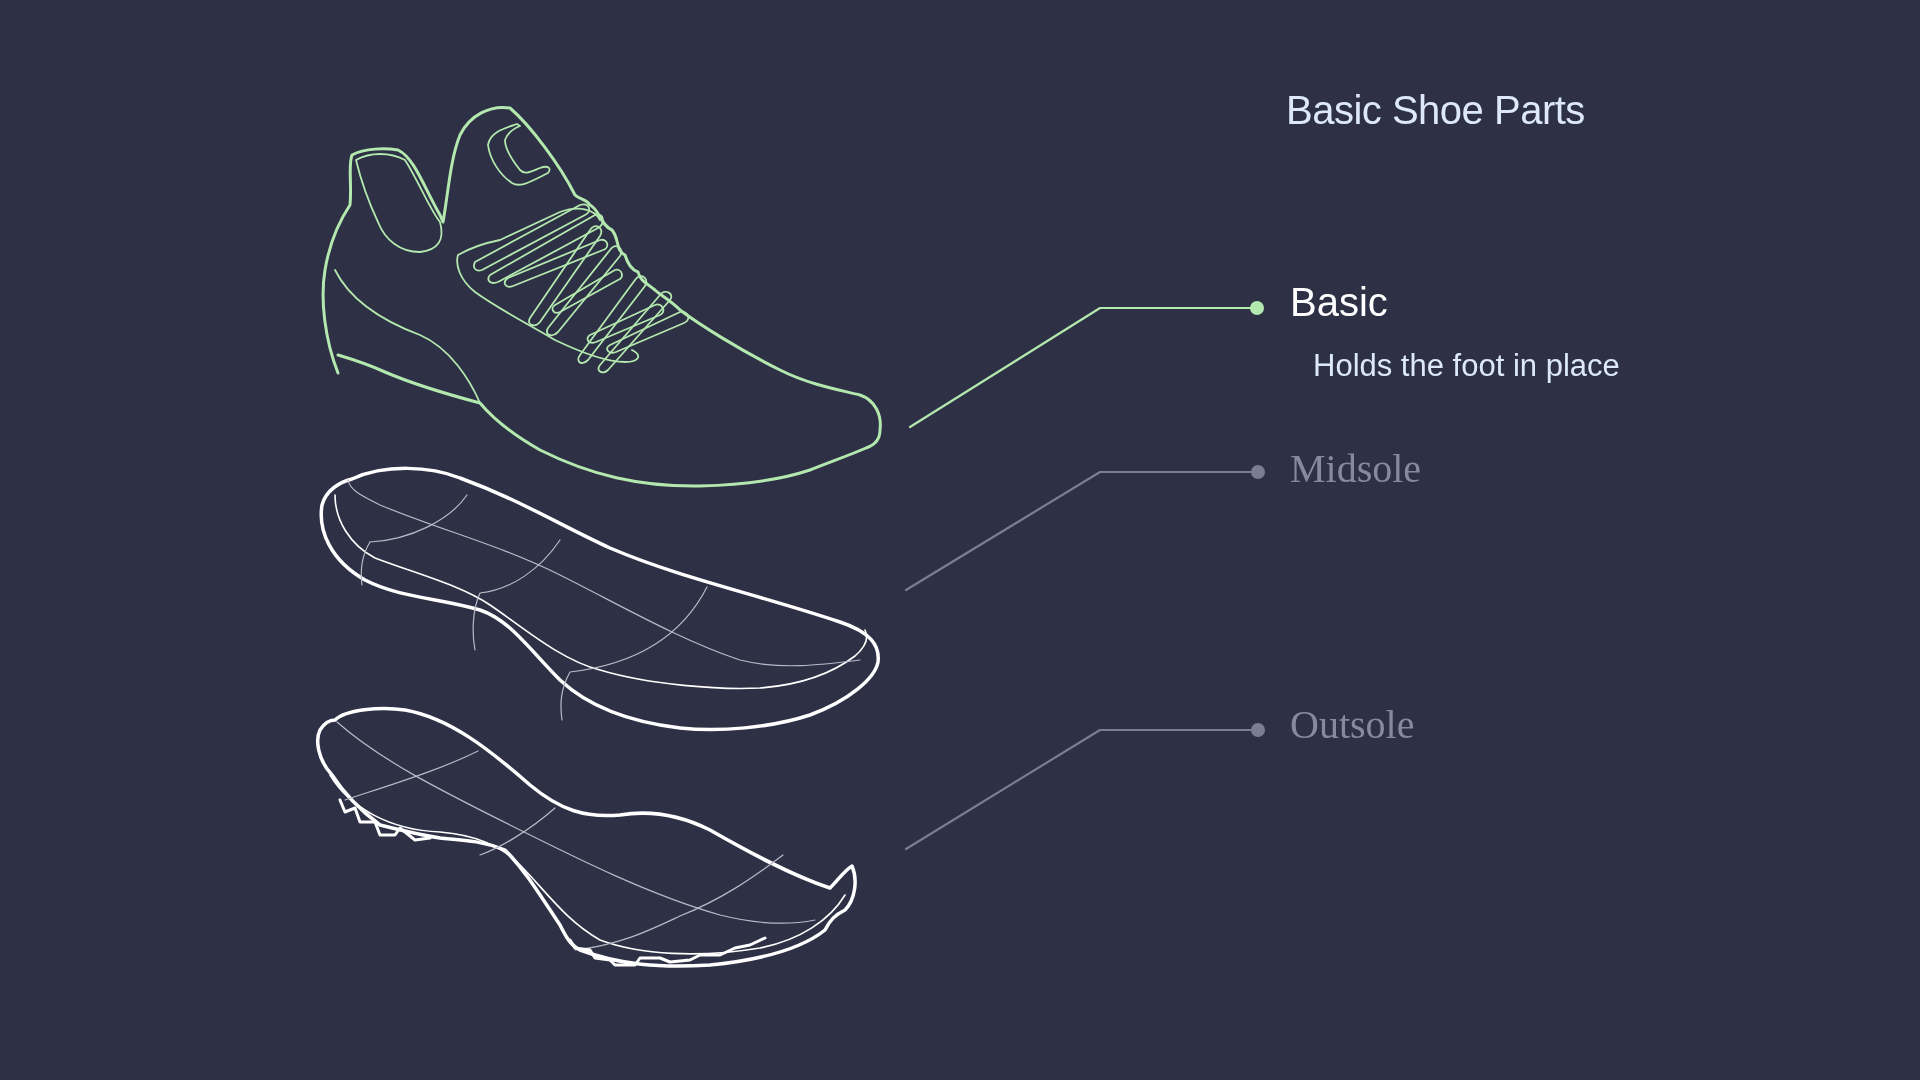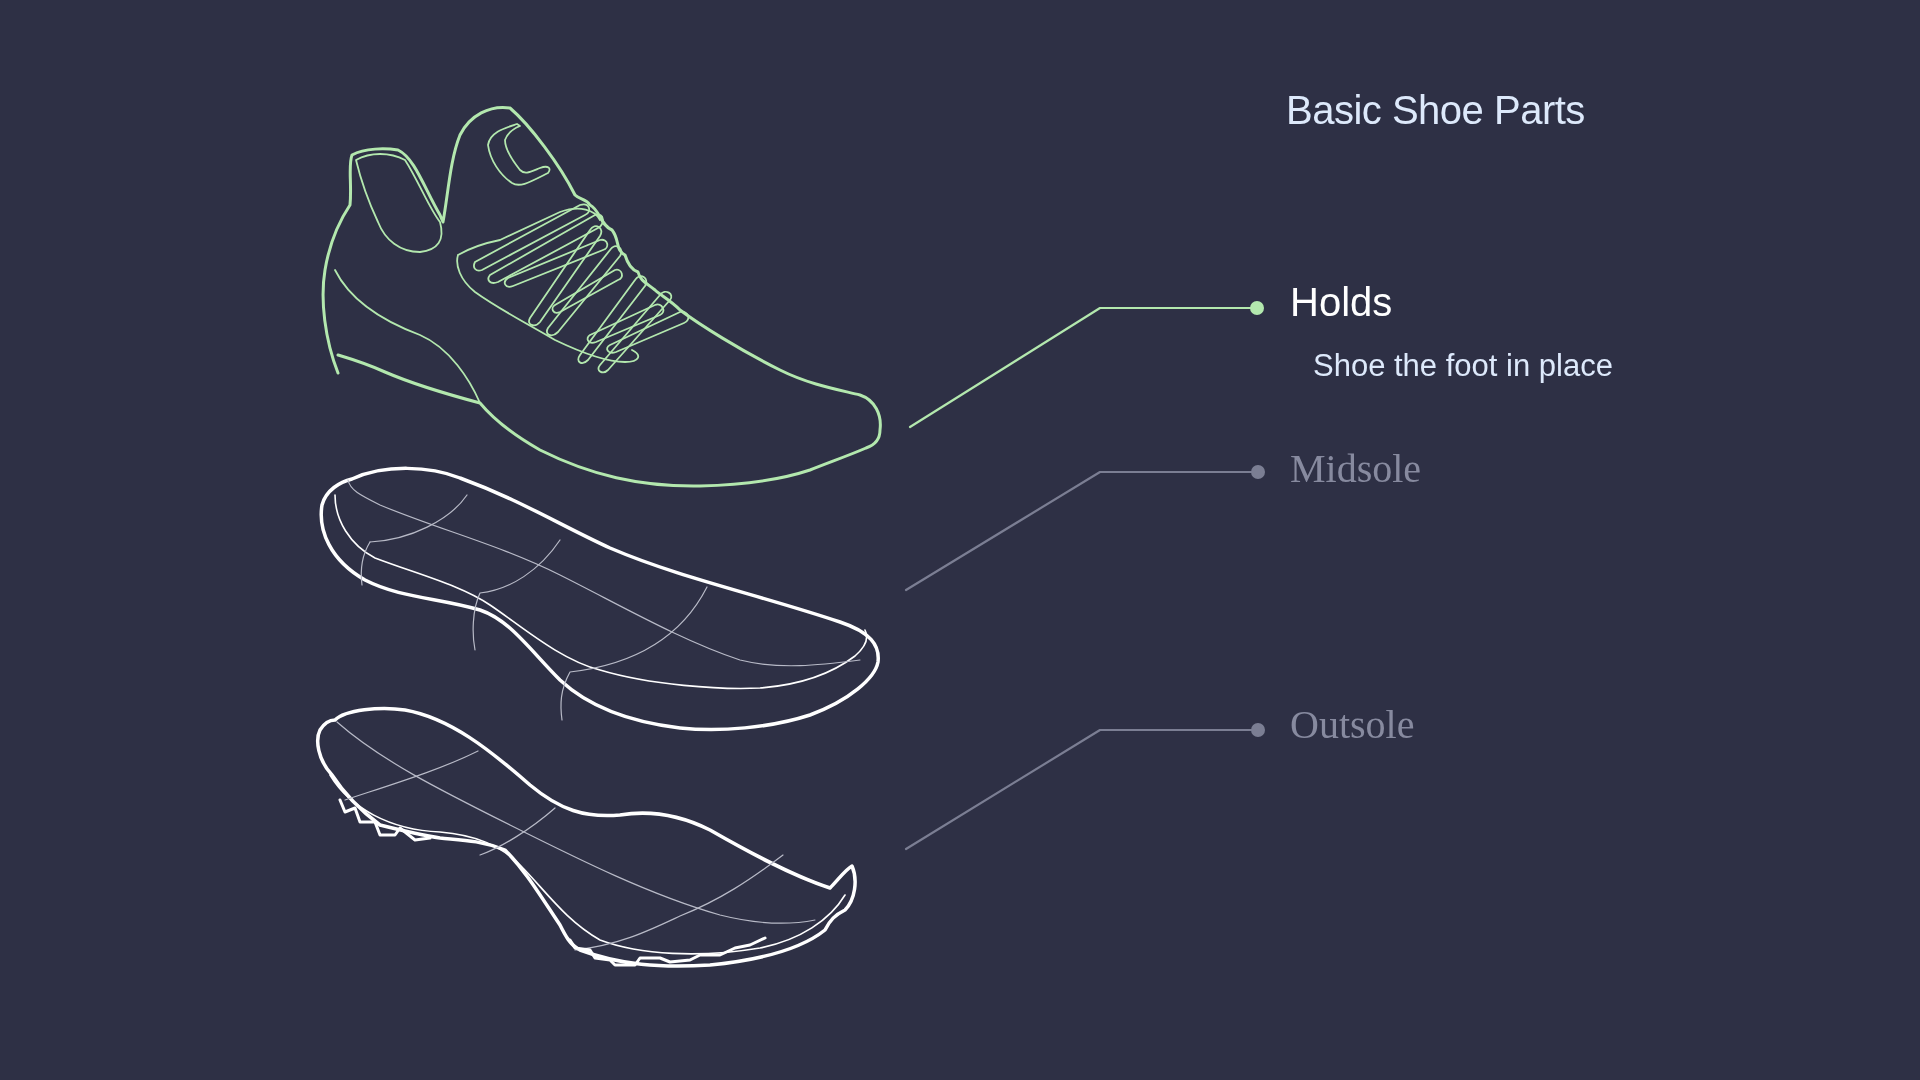--- a/index.html
+++ b/index.html
@@ -84,16 +84,16 @@
   <g>
     <polyline points="906,590 1100,472 1258,472" stroke="#7b7e93" stroke-width="2.2" fill="none"></polyline>
     <circle cx="1258" cy="472" r="7" fill="#7b7e93"></circle>
   </g>
   <g>
     <polyline points="906,849 1100,730 1258,730" stroke="#7b7e93" stroke-width="2.2" fill="none"></polyline>
     <circle cx="1258" cy="730" r="7" fill="#7b7e93"></circle>
   </g>
 </svg>
 
-<div class="label active" style="left:1290px; top:280px;">Holds</div>
-<div class="desc">Shoe the foot in place</div>
+<div class="label active" style="left:1290px; top:280px;">Basic</div>
+<div class="desc">Holds the foot in place</div>
 <div class="label inactive" style="left:1290px; top:445px;">Midsole</div>
 <div class="label inactive" style="left:1290px; top:701px;">Outsole</div>
 
 </body></html>

